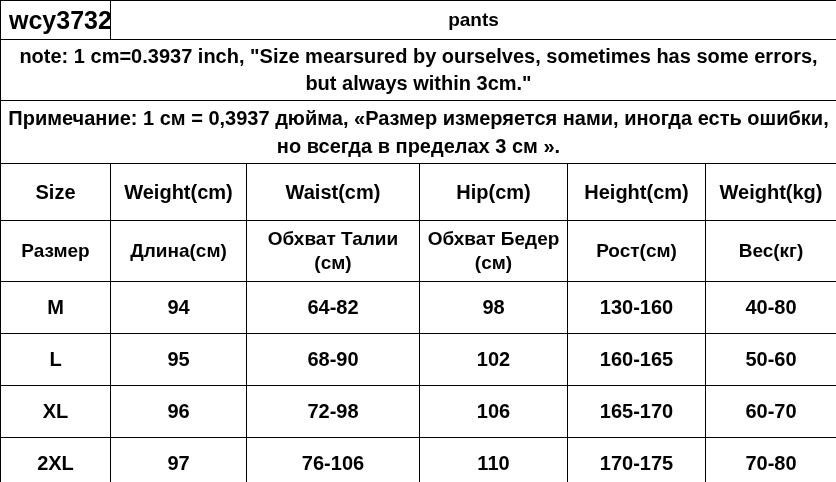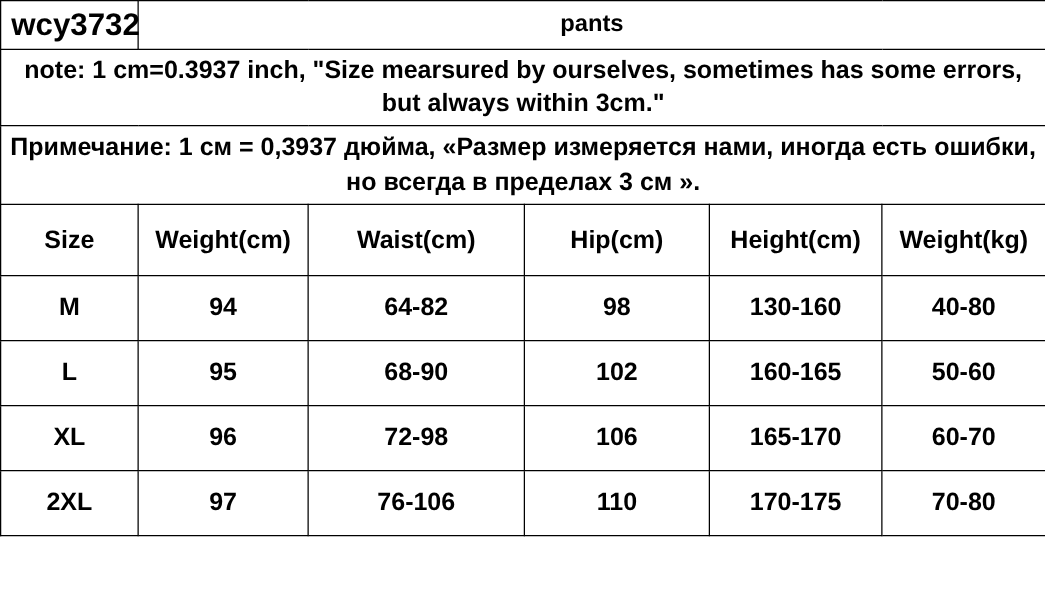--- a/index.html
+++ b/index.html
@@ -109,20 +109,28 @@
         <td class="r-note-ru" colspan="6">Примечание: 1 см = 0,3937 дюйма, «Размер измеряется нами, иногда есть ошибки, но всегда в пределах 3 см ».</td>
       </tr>
       <tr>
         <td class="r-head">Size</td>
         <td class="r-head">Weight(cm)</td>
         <td class="r-head">Waist(cm)</td>
         <td class="r-head">Hip(cm)</td>
         <td class="r-head">Height(cm)</td>
         <td class="r-head">Weight(kg)</td>
       </tr>
+      <tr>
+        <td class="r-head-ru">Размер</td>
+        <td class="r-head-ru">Длина(см)</td>
+        <td class="r-head-ru">Обхват Талии (см)</td>
+        <td class="r-head-ru">Обхват Бедер (см)</td>
+        <td class="r-head-ru">Рост(см)</td>
+        <td class="r-head-ru">Вес(кг)</td>
+      </tr>
 
       <tr>
         <td class="r-data">M</td>
         <td class="r-data">94</td>
         <td class="r-data">64-82</td>
         <td class="r-data">98</td>
         <td class="r-data">130-160</td>
         <td class="r-data">40-80</td>
       </tr>
       <tr>

